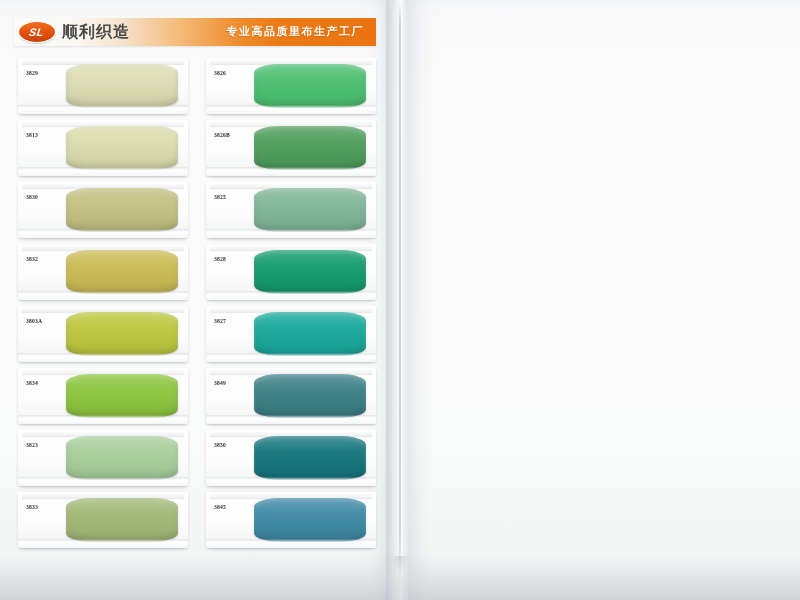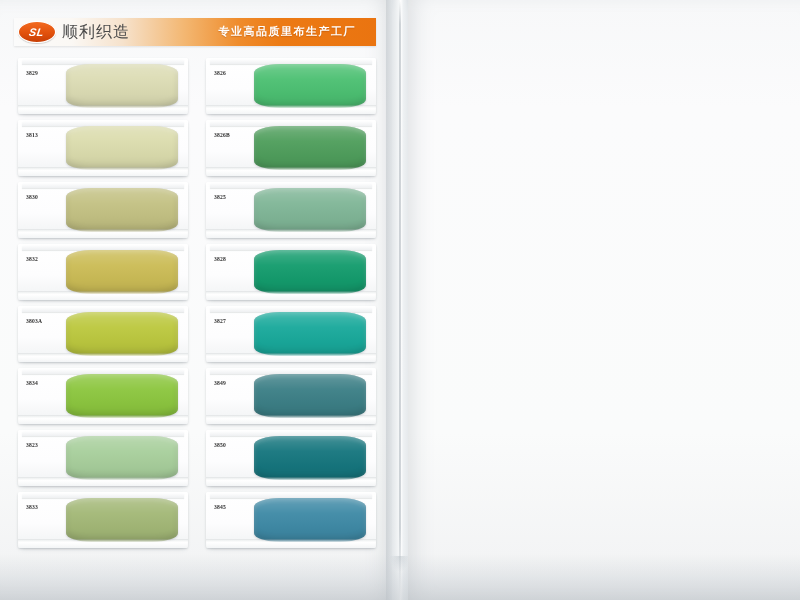--- a/index.html
+++ b/index.html
@@ -114,29 +114,29 @@
     color: #ffffff;
     font-size: 11px;
     font-weight: bold;
     font-style: italic;
     letter-spacing: 0.5px;
     font-family: "Liberation Sans", sans-serif;
     transform: skewX(-8deg);
   }
   .brand-cn {
     font-size: 16px;
-    font-weight: normal;
+    font-weight: bold;
     color: #4a4a4a;
     letter-spacing: 1px;
     font-family: "DejaVu Sans", sans-serif;
     white-space: nowrap;
   }
   .tagline-cn {
     position: absolute;
-    right: 20px;
+    right: 12px;
     top: 6px;
     font-size: 11px;
     font-weight: bold;
     color: #ffffff;
     letter-spacing: 1.5px;
     font-family: "DejaVu Sans", sans-serif;
     white-space: nowrap;
     text-shadow: 0 1px 1px rgba(150,60,0,0.35);
   }
 

